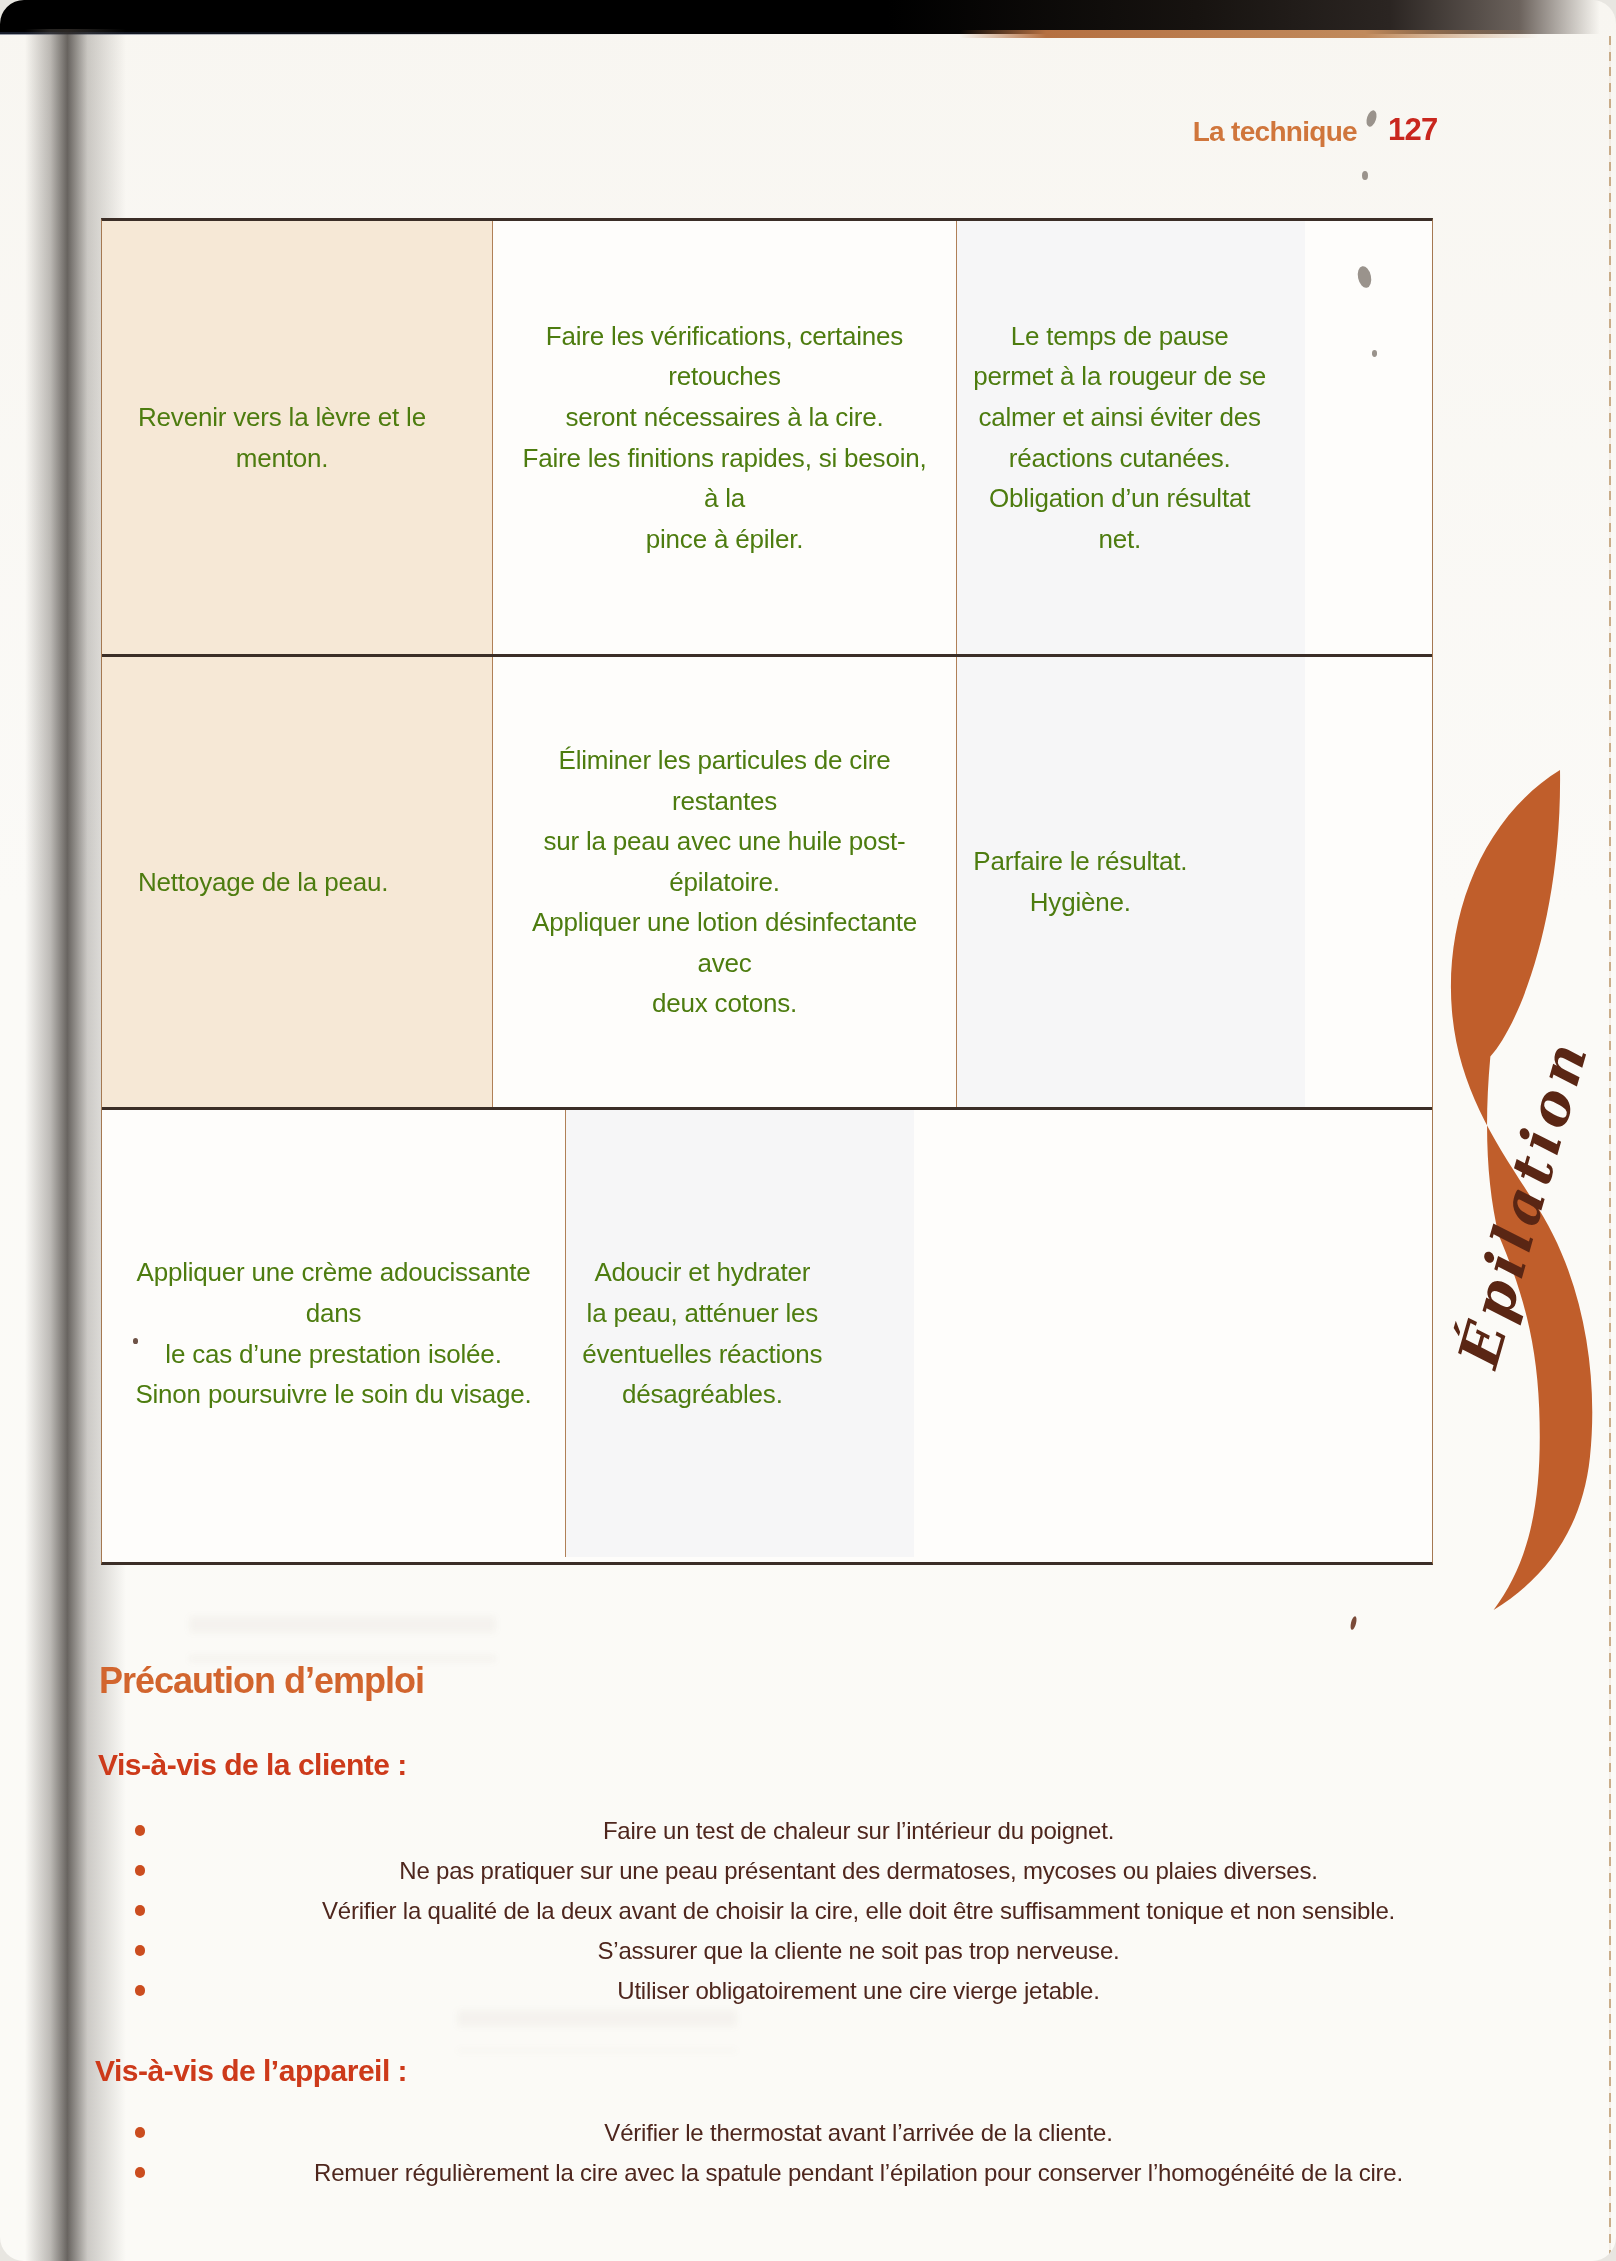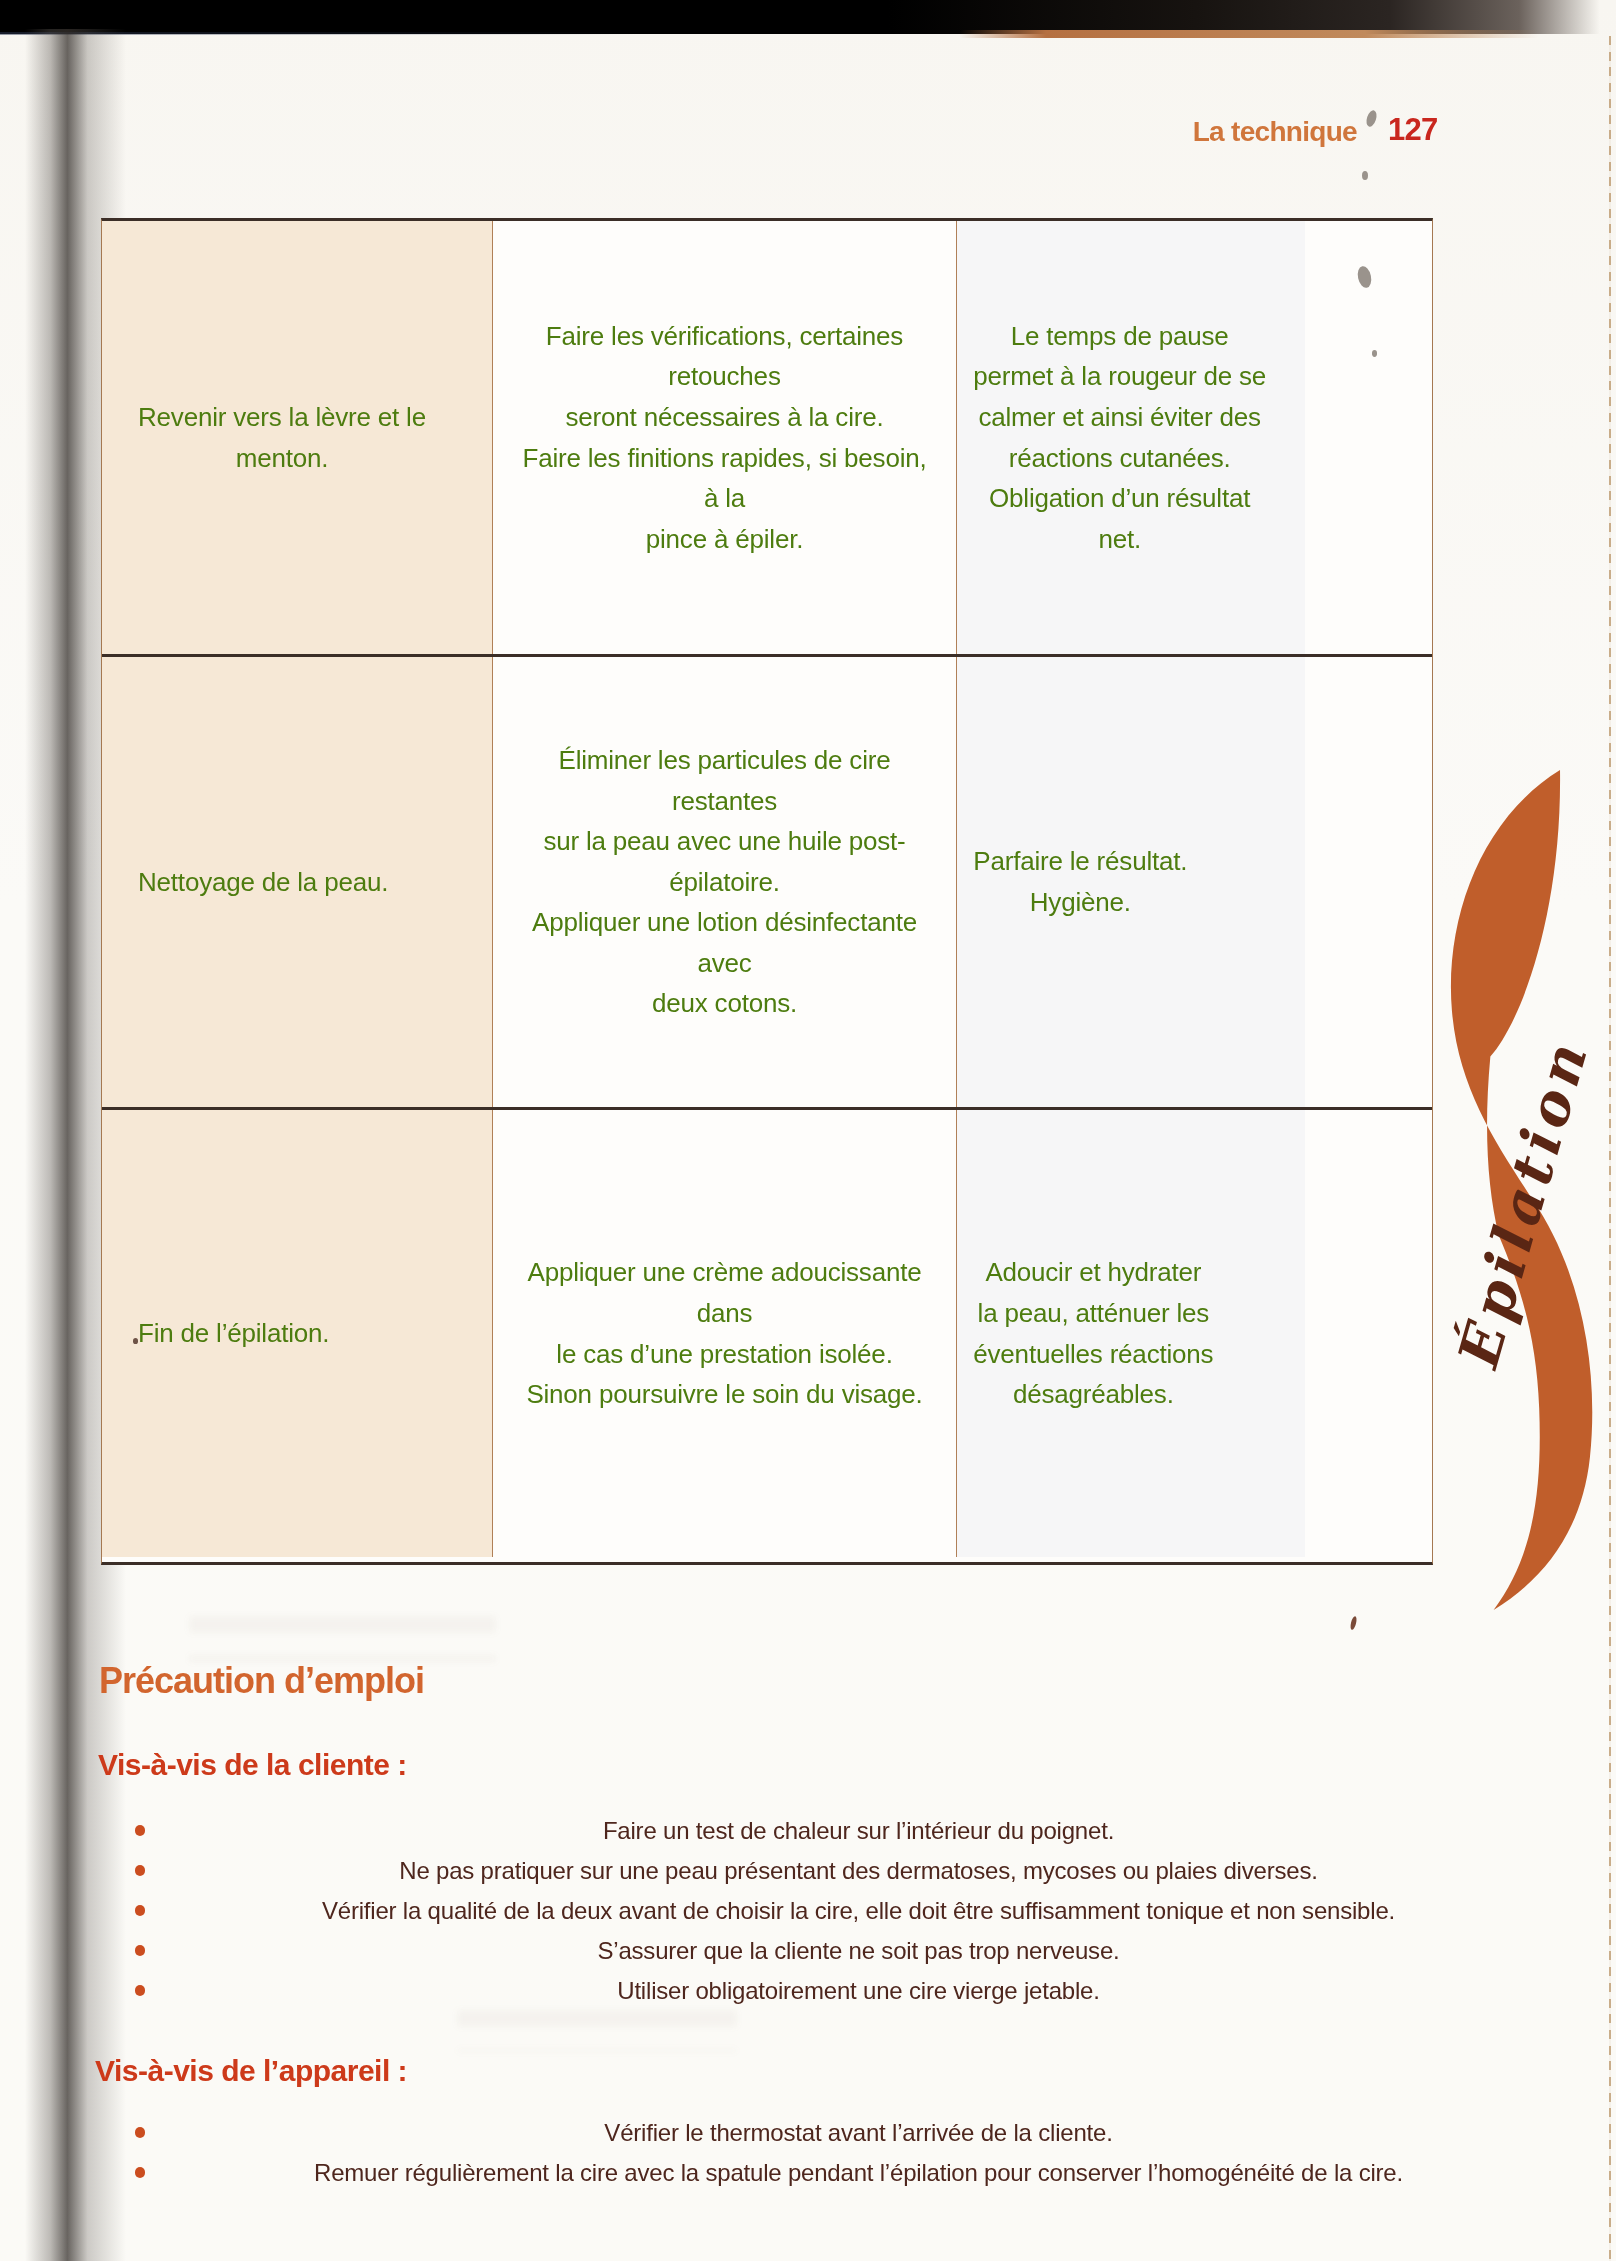--- a/index.html
+++ b/index.html
@@ -1,19 +1,20 @@
 <!DOCTYPE html>
 <html style="font-size:10.4px"><head>
 <meta charset="utf-8">
 <style>
   html,body{margin:0;padding:0;background:#e8e6e1;}
   #stage{
     position:relative;width:1616px;height:2261px;overflow:hidden;
     background:linear-gradient(180deg,#f8f6f1 0%,#fbfaf7 40%,#fbfaf6 100%);
     font-family:"Liberation Sans",sans-serif;
+    border-radius:24px;
   }
   
   .topbar{position:absolute;left:0;top:0;width:1616px;height:34px;
     background:linear-gradient(90deg,#000 0%,#000 55%,#171310 74%,#2b2522 86%,#6b625c 94%,rgba(245,242,236,0) 99%);}
   .cover-edge{position:absolute;top:30px;left:959px;width:580px;height:7.8px;border-radius:3.9px;
     background:linear-gradient(90deg,rgba(176,110,64,0) 0%,#b57041 15%,#c08a5c 70%,rgba(200,150,110,0) 100%);}
   .scan-edge{position:absolute;top:32px;left:0;width:639px;height:3.3px;opacity:.5;
     background:linear-gradient(90deg,#2f3a55,rgba(70,80,110,0));}
   
   .gutter{position:absolute;left:25px;top:29px;width:101px;height:2232px;
@@ -116,21 +117,20 @@
     <div class="trow trow2">
       <div class="tcell col-step">Nettoyage de la peau.</div>
       <div class="tcell col-action">Éliminer les particules de cire restantes
 sur la peau avec une huile post-épilatoire.
 Appliquer une lotion désinfectante avec
 deux cotons.</div>
       <div class="tcell col-purpose">Parfaire le résultat.
 Hygiène.</div>
     </div>
     <div class="trow trow3">
-      <div class="tcell col-step">Fin de l’épilation.</div>
       <div class="tcell col-action">Appliquer une crème adoucissante dans
 le cas d’une prestation isolée.
 Sinon poursuivre le soin du visage.</div>
       <div class="tcell col-purpose">Adoucir et hydrater
 la peau, atténuer les
 éventuelles réactions
 désagréables.</div>
     </div>
   </div>
 

